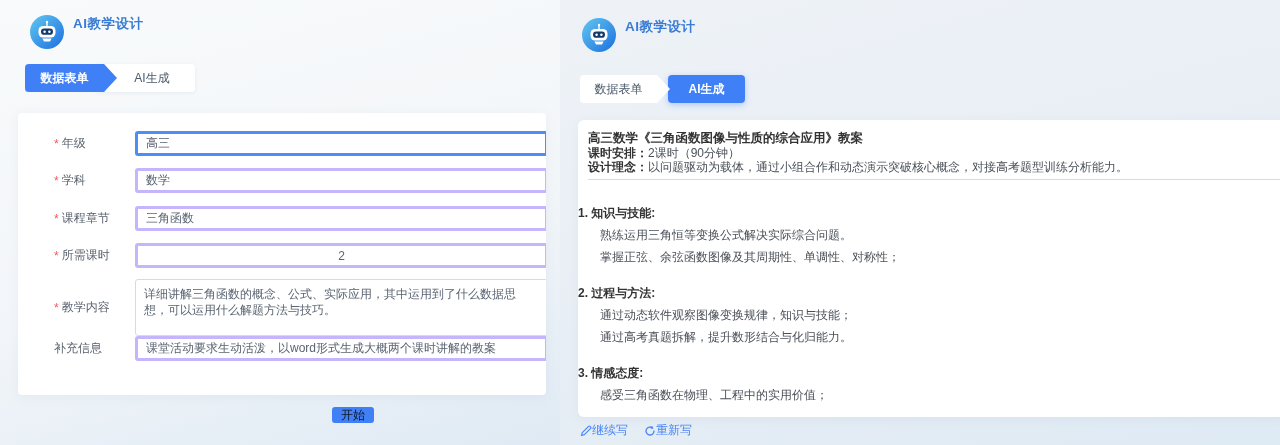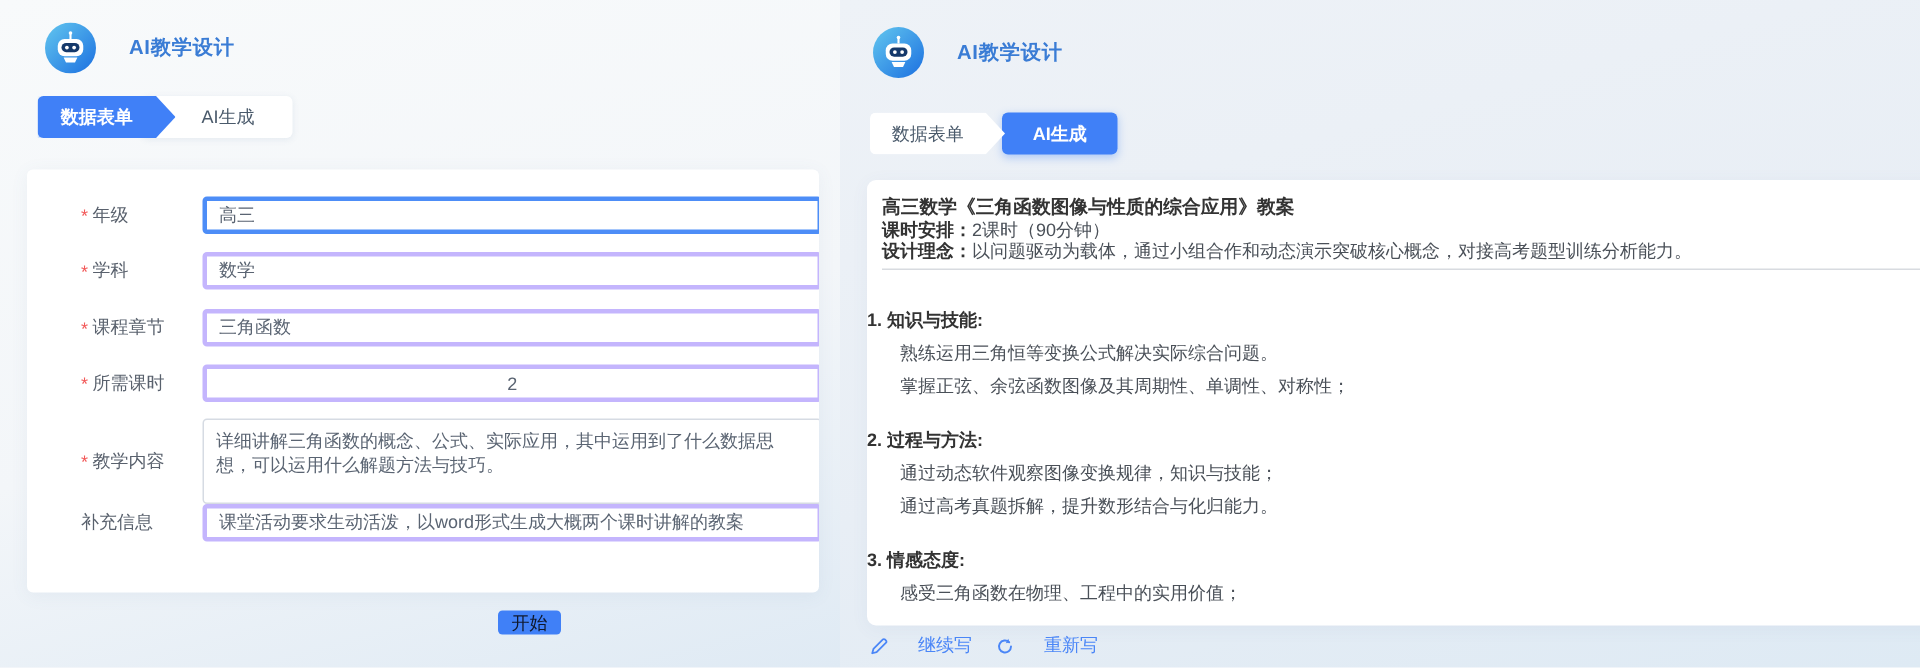--- a/index.html
+++ b/index.html
@@ -6,21 +6,21 @@
   html,body { width:1280px; height:445px; overflow:hidden; }
   body { font-family:"Liberation Sans","DejaVu Sans",sans-serif; }
   .page { position:relative; width:1280px; height:445px; background:#eef2f6; }
 
   .panel { position:absolute; top:0; height:445px; }
   .panel-left  { left:0; width:560px;
     background:linear-gradient(165deg,#f8fafb 0%,#f3f6f9 55%,#dfeaf4 100%); }
   .panel-right { left:560px; width:720px;
     background:linear-gradient(165deg,#eef2f7 0%,#e8eef5 55%,#deeaf4 100%); }
 
-  .brand { position:absolute; display:flex; align-items:center; gap:22px; }
+  .brand { position:absolute; display:flex; align-items:flex-start; gap:9px; }
   .brand-logo { width:34px; height:34px; flex:none; }
   .brand-title { color:#3a7cd5; font-size:13.5px; font-weight:bold; letter-spacing:.5px; }
 
   .tabs { position:absolute; height:28px; }
   .tab { position:absolute; top:0; height:28px; line-height:28px; font-size:12px;
          text-align:center; cursor:pointer; white-space:nowrap; }
   .tab-arrow { clip-path:polygon(0 0, calc(100% - 13px) 0, 100% 50%, calc(100% - 13px) 100%, 0 100%);
                padding-right:13px; border-radius:4px; }
   .tab-blue  { background:#4080f7; color:#fff; font-weight:bold;
                box-shadow:0 2px 6px rgba(64,128,247,.35); }
@@ -57,21 +57,21 @@
   .doc-meta { line-height:14px; color:#4a5058; }
   .doc-meta-label { font-weight:bold; color:#333; }
   .doc-hr { border:none; border-top:1px solid #d8dbe0; margin:5px 0 0 0; }
   .doc-h2 { font-size:14px; font-weight:bold; color:#333; margin:14px 0 0 4px; line-height:15px; }
   .doc-item { margin-top:22px; }
   .doc-item + .doc-item { margin-top:14px; }
   .doc-item-heading { font-weight:bold; color:#333; line-height:22px; margin-left:-10px; }
   .doc-line { line-height:22px; padding-left:12px; }
 
   .actions { position:absolute; left:20px; bottom:6px; display:flex; gap:16px; }
-  .action-link { display:flex; align-items:center; gap:20px; color:#4a86f7;
+  .action-link { display:flex; align-items:center; gap:0; color:#4a86f7;
                  font-size:12px; cursor:pointer; }
   .action-link svg { display:block; }
 </style>
 </head>
 <body>
 
 <div class="page">
 
   <section class="panel panel-left">
 

